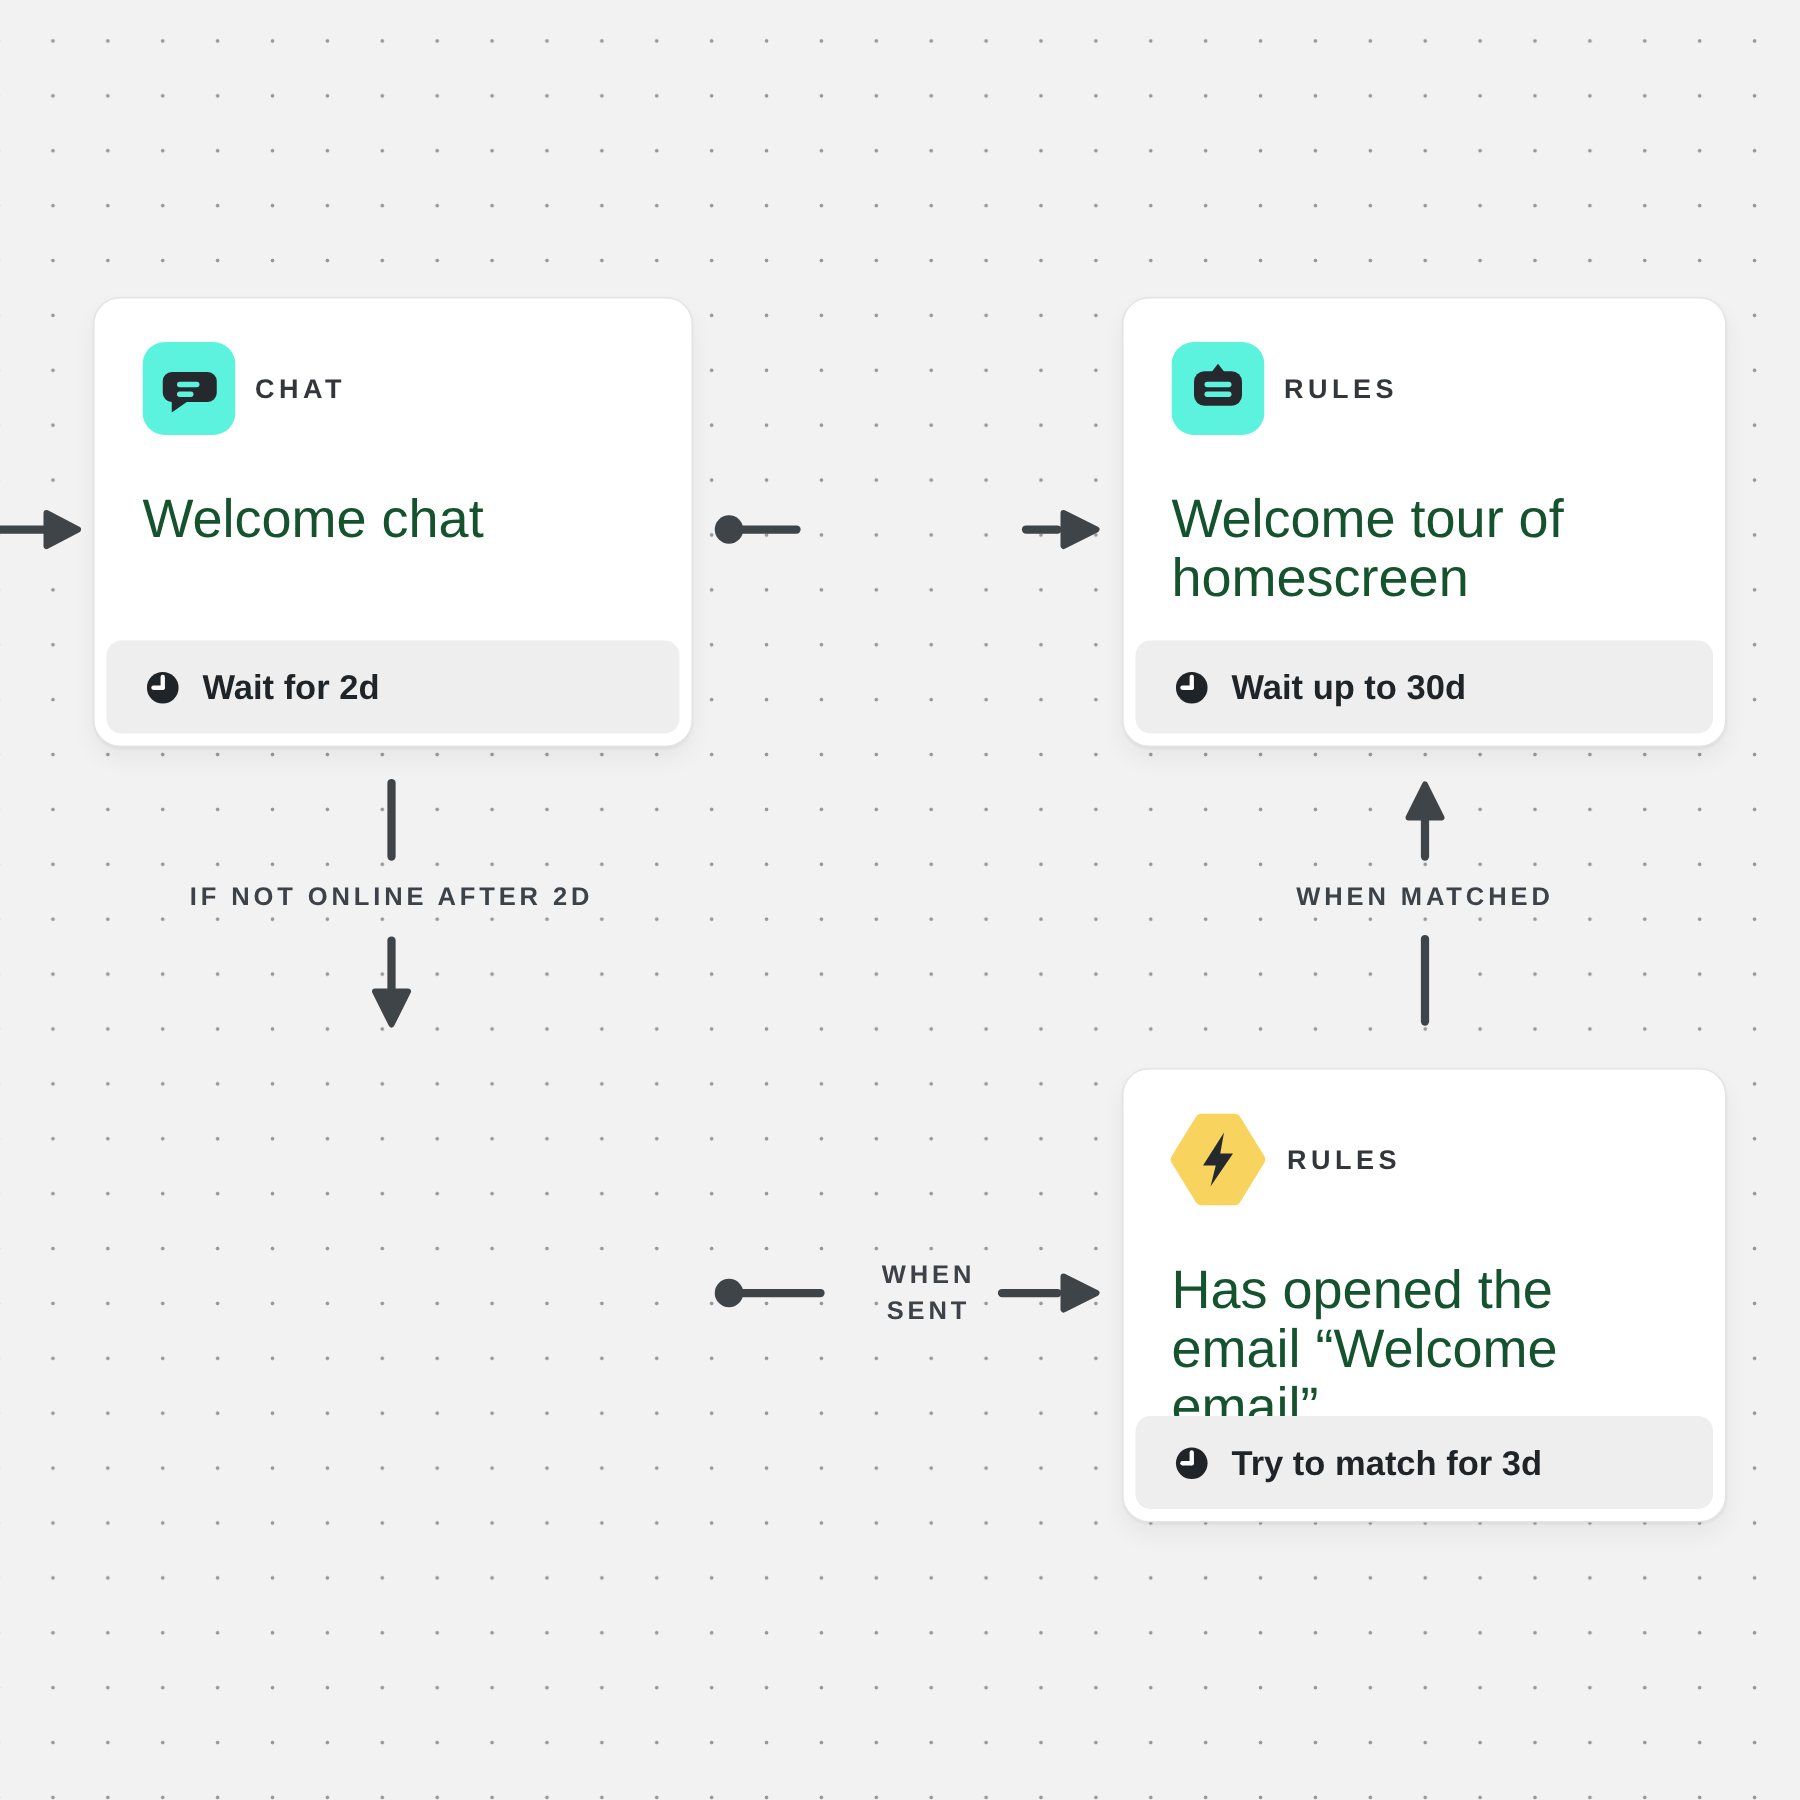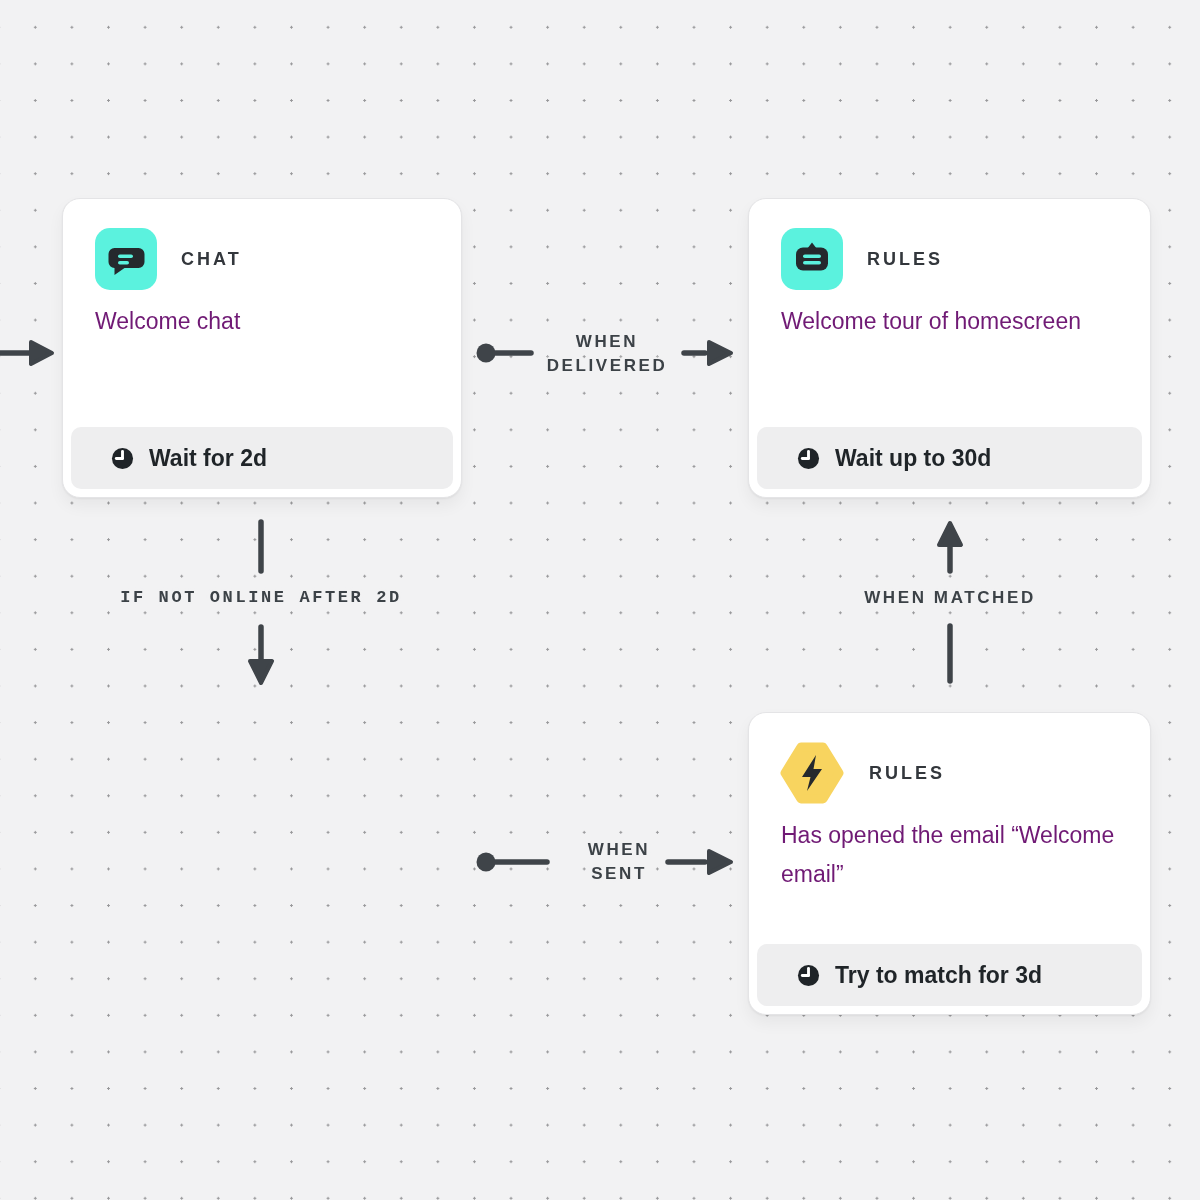--- a/index.html
+++ b/index.html
@@ -45,41 +45,41 @@
     background: #ffffff;
     border: 1px solid #e4e4e6;
     border-radius: 18px;
     box-shadow: 0 1px 2px rgba(0,0,0,0.05), 0 8px 16px rgba(0,0,0,0.05);
     padding: 29px 32px;
   }
   .card-chat  { left: 62px;  top: 198px; width: 400px; height: 300px; }
   .card-tour  { left: 748px; top: 198px; width: 403px; height: 300px; }
   .card-email { left: 60px;  top: 718px; width: 403px; height: 300px; }
   .card-rules { left: 748px; top: 712px; width: 403px; height: 303px; }
-  .card-header { display: flex; align-items: center; gap: 24px; }
+  .card-header { display: flex; align-items: center; gap: 13px; }
   .node-icon { width: 62px; height: 62px; flex: 0 0 auto; }
   .type-label {
     font-size: 18px; font-weight: 700;
     letter-spacing: 3px; color: #33373c;
   }
   .card-title {
-    margin-top: 12px;
+    margin-top: 36px;
     max-width: 335px;
-    font-size: 23px; font-weight: 400;
-    line-height: 39px; color: #701a75;
+    font-size: 36px; font-weight: 400;
+    line-height: 39px; color: #14532d;
   }
   .card-footer {
     position: absolute;
     left: 8px; right: 8px; bottom: 8px;
     height: 62px;
     background: #eeeeef;
     border-radius: 10px;
     display: flex; align-items: center;
     gap: 15px;
-    padding: 0 40px;
+    padding: 0 26px;
     box-sizing: border-box;
     font-size: 23px; font-weight: 700; color: #1f2428;
   }
   .clock { width: 23px; height: 23px; flex: 0 0 auto; }
 </style>
 </head>
 <body>
 
 <div class="canvas">
 
@@ -105,22 +105,21 @@
       <path class="line" d="M668 862 H705"></path>
       <path class="head" d="M709 851 L731 862 L709 873 Z"></path>
     </g>
     <g>
       <path class="head" d="M939 545 L950 523 L961 545 Z"></path>
       <path class="line" d="M950 547 V571"></path>
       <path class="line" d="M950 626 V681"></path>
     </g>
   </svg>
 
-  <div class="connector-label" style="left:607px; top:354px; width:165px;">WHEN DELIVERED</div>
-  <div class="connector-label" style="left:261px; top:598px; white-space:nowrap;font-family:Liberation Mono, monospace;">IF NOT ONLINE AFTER 2D</div>
+  <div class="connector-label" style="left:261px; top:598px; white-space:nowrap;">IF NOT ONLINE AFTER 2D</div>
   <div class="connector-label" style="left:619px; top:862px; width:120px;">WHEN SENT</div>
   <div class="connector-label" style="left:950px; top:598px; white-space:nowrap;">WHEN MATCHED</div>
 
   <div class="card card-chat">
     <div class="card-header">
       <svg class="node-icon" viewBox="0 0 62 62">
         <rect x="0" y="0" width="62" height="62" rx="15" fill="#5bf2de"></rect>
         <path d="M17 20 h24 a6 6 0 0 1 6 6 v8 a6 6 0 0 1 -6 6 H27 l-10 7 v-7 a6 6 0 0 1 -6 -6 v-8 a6 6 0 0 1 6 -6 Z" fill="#25292d" transform="translate(2.5,0)"></path>
         <rect x="23" y="26.5" width="15" height="3.6" rx="1.8" fill="#5bf2de"></rect>
         <rect x="23" y="33" width="11" height="3.6" rx="1.8" fill="#5bf2de"></rect>

